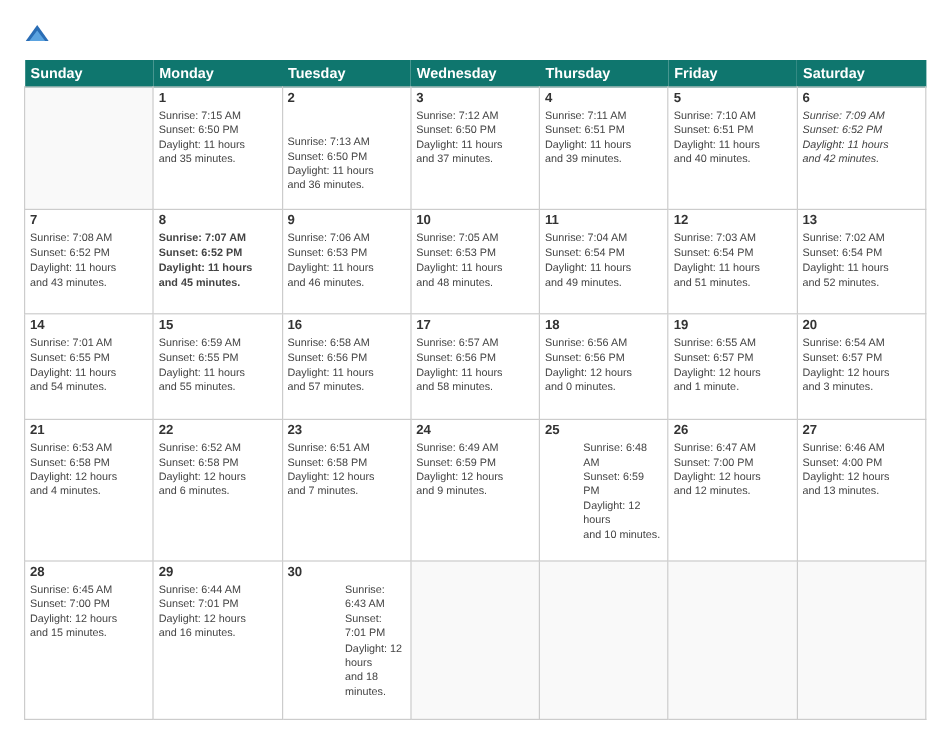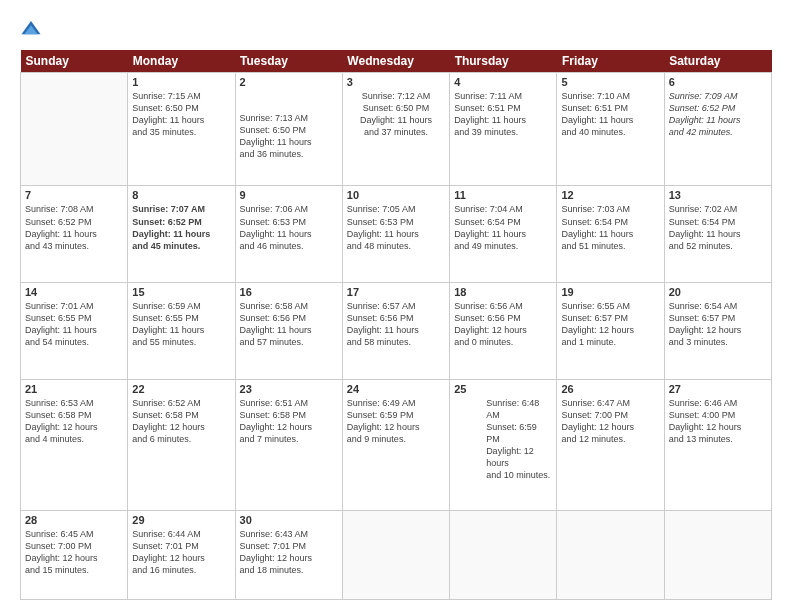--- a/index.html
+++ b/index.html
@@ -59,21 +59,21 @@
     .subtitle {
       font-size: 13px;
       color: #555;
     }
     table {
       width: 100%;
       border-collapse: collapse;
       flex: 1;
     }
     .day-header {
-      background-color: #7f1d1d;
+      background-color: #0f766e;
       color: white;
       font-size: 12px;
       font-weight: bold;
       text-align: left;
       padding: 4px 5px;
     }
     td {
       border: 1px solid #ccc;
       vertical-align: top;
       padding: 3px 4px;
@@ -145,21 +145,21 @@
           </td>
           <td>
             <span class="date-num">2</span>
             <div class="cell-info" style="white-space: pre-line; margin-top: 24px;">Sunrise: 7:13 AM
 Sunset: 6:50 PM
 Daylight: 11 hours
 and 36 minutes.</div>
           </td>
           <td>
             <span class="date-num">3</span>
-            <div class="cell-info" style="white-space: pre-line; text-align: center;">Sunrise: 7:12 AM
+            <div class="cell-info" style="white-space: pre-line;">Sunrise: 7:12 AM
 Sunset: 6:50 PM
 Daylight: 11 hours
 and 37 minutes.</div>
           </td>
           <td>
             <span class="date-num">4</span>
             <div class="cell-info" style="white-space: pre-line;">Sunrise: 7:11 AM
 Sunset: 6:51 PM
 Daylight: 11 hours
 and 39 minutes.</div>
@@ -342,21 +342,21 @@
           </td>
           <td>
             <span class="date-num">29</span>
             <div class="cell-info" style="white-space: pre-line;">Sunrise: 6:44 AM
 Sunset: 7:01 PM
 Daylight: 12 hours
 and 16 minutes.</div>
           </td>
           <td>
             <span class="date-num">30</span>
-            <div class="cell-info" style="white-space: pre-line;">Sunrise: 6:43 AM
+            <div class="cell-info" style="white-space: pre-line; margin-left: 48px;">Sunrise: 6:43 AM
 Sunset: 7:01 PM
 Daylight: 12 hours
 and 18 minutes.</div>
           </td>
           <td class="empty"></td>
           <td class="empty"></td>
           <td class="empty"></td>
           <td class="empty"></td>
         </tr>
       </tbody>

